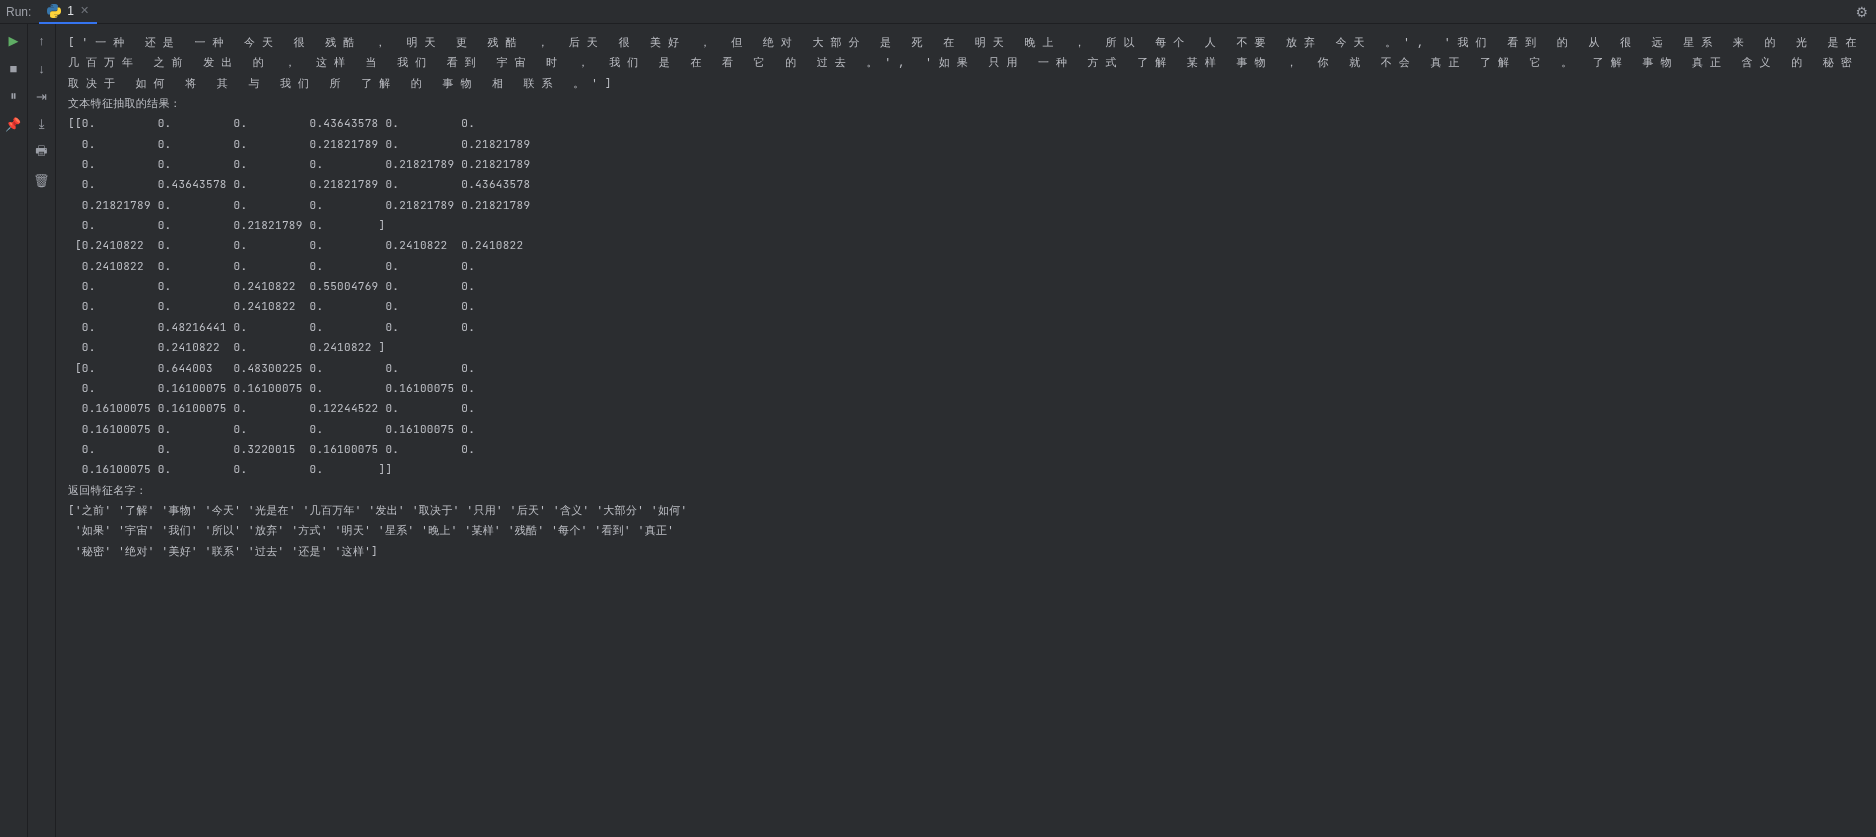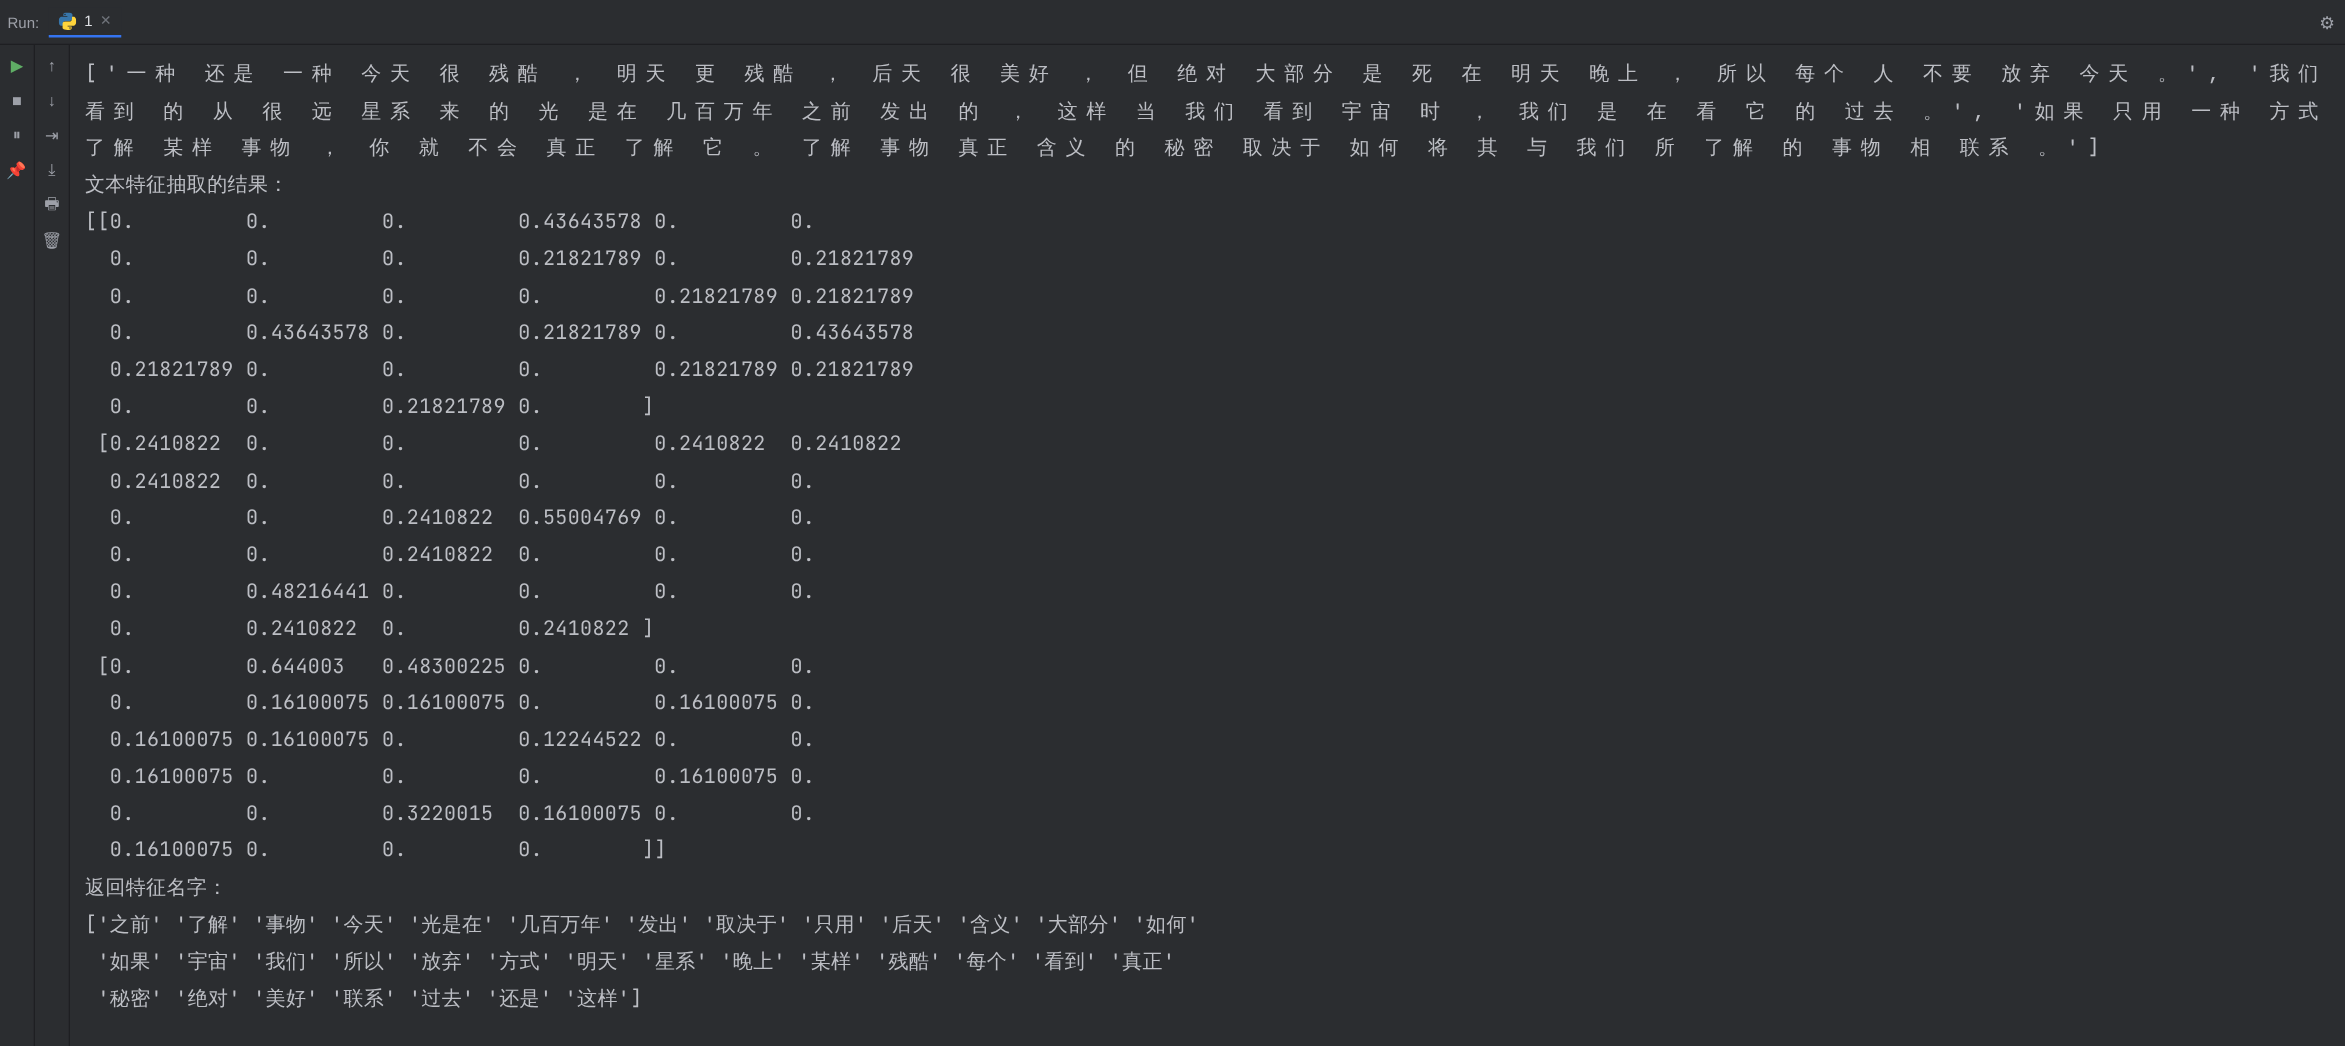--- a/index.html
+++ b/index.html
@@ -6,21 +6,21 @@
     body {
       background: #2b2d30;
       color: #bcbec4;
       font-family: "Microsoft YaHei", "Segoe UI", sans-serif;
       font-size: 13px;
       overflow: hidden;
       width: 1876px;
       height: 837px;
     }
     .top-bar {
-      height: 36px;
+      height: 24px;
       background: #2b2d30;
       border-bottom: 1px solid #1e1f22;
       display: flex;
       align-items: center;
       padding: 0 6px;
       position: relative;
     }
     .run-label {
       color: #9da0a8;
       font-size: 12px;
@@ -91,21 +91,21 @@
       flex-direction: column;
       align-items: center;
       padding-top: 6px;
       gap: 8px;
     }
     .console {
       flex: 1;
       background: #2b2d30;
       padding: 8px 12px;
       font-family: "JetBrains Mono", "Consolas", monospace;
-      font-size: 16px;
+      font-size: 11px;
       line-height: 1.85;
       color: #bcbec4;
       white-space: pre-wrap;
       overflow: auto;
       letter-spacing: 0.3px;
     }
     .spaced { letter-spacing: 7px; }
   </style>
 </head>
 <body>

